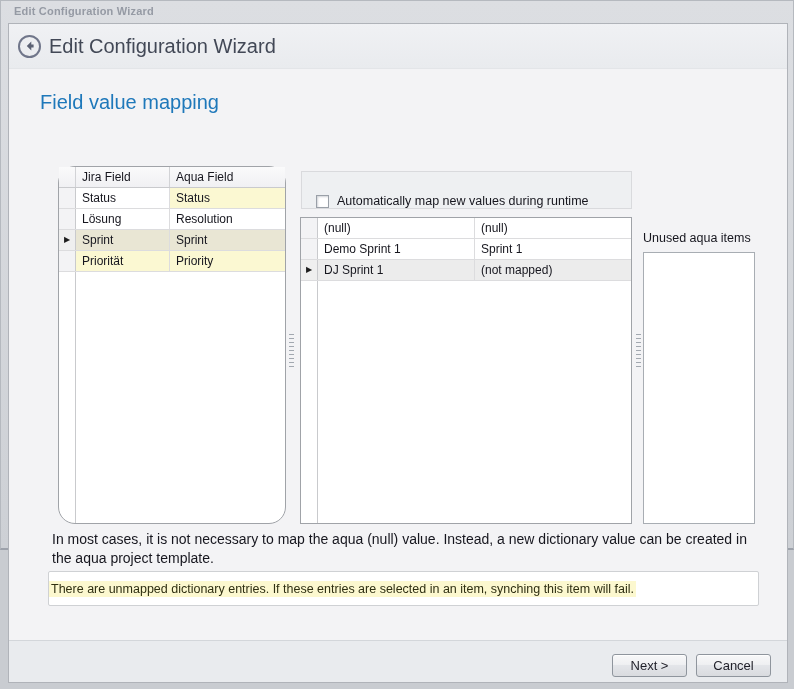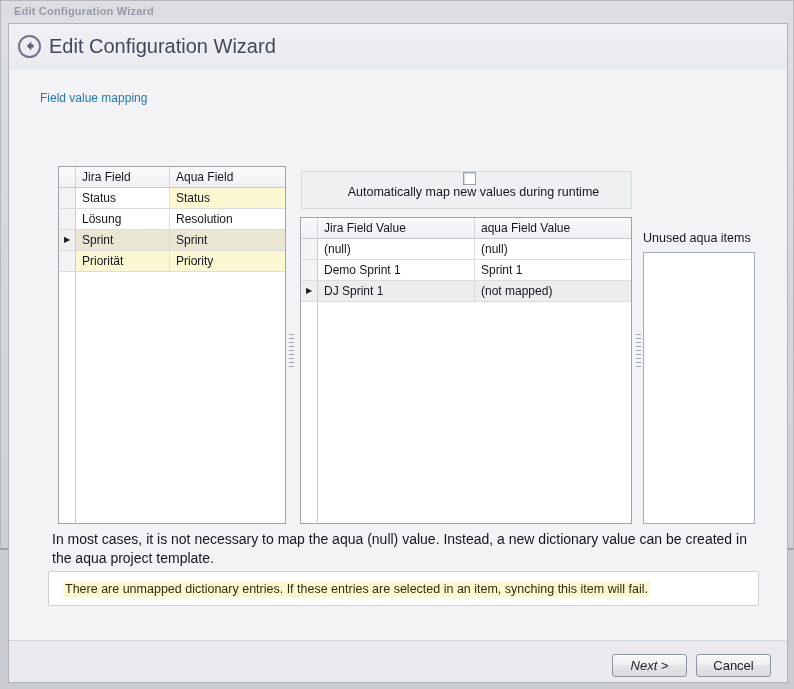--- a/index.html
+++ b/index.html
@@ -29,30 +29,30 @@
     width:23px; height:23px; border-radius:50%;
     border:2px solid #70768a; background:transparent;
     display:flex; align-items:center; justify-content:center;
     cursor:pointer; flex:0 0 auto;
   }
   .heading{
     margin-left:8px; font-size:20px; font-weight:300; color:#424856;
   }
   .body{ position:relative; height:613px; }
 
-  .subtitle{ position:absolute; left:31px; top:22px; font-size:12px; color:#1e78ba; }
+  .subtitle{ position:absolute; left:31px; top:22px; font-size:20px; color:#1e78ba; }
   .instruction{ position:absolute; left:50px; top:77px; font-size:15px; color:#16161e; }
 
   
   .grid{
     position:absolute; background:#fff;
     border:1px solid #a0a3a8; display:flex; flex-direction:column;
     font-size:12px; color:#16161e;
   }
-  .left-grid{ left:49px; top:97px; width:228px; height:358px; }
+  .left-grid{ left:49px; top:97px; width:228px; height:358px;border-radius:17px; }
   .right-grid{ left:291px; top:148px; width:332px; height:307px; }
   .g-header{ display:flex; height:21px; flex:0 0 auto;
     background:linear-gradient(#fafafb,#f0f0f3); border-bottom:1px solid #c9cacd; }
   .g-header > div{ border-right:1px solid #d2d3d6; display:flex; align-items:center; padding-left:6px; }
   .g-header > div.last{ border-right:none; flex:1; }
   .g-row{ display:flex; height:21px; flex:0 0 auto; border-bottom:1px solid #dcdcde;text-align:right; }
   .g-sel{ width:17px; flex:0 0 auto; background:#f3f3f5; border-right:1px solid #c9cacd;
     display:flex; align-items:center; justify-content:center; }
   .g-sel-h{ width:17px; flex:0 0 auto; }
   .g-cell{ display:flex; align-items:center; padding-left:6px; border-right:1px solid #dcdcde; background:#fff; }
@@ -64,21 +64,21 @@
   .g-row.selected .g-cell.yellow{ background:#e9e6d4; }
   .g-row.selected .g-sel{ background:#efefef; }
   .row-arrow{ font-size:8px; color:#1c1c1c; line-height:1; }
   .g-fill{ flex:1; display:flex; }
   .g-fill .sel-line{ width:17px; border-right:1px solid #c9cacd; }
 
   
   .check-panel{
     position:absolute; left:292px; top:102px; width:331px; height:38px;
     background:#eef0f2; border:1px solid #d9dadd;
-    display:flex; align-items:center; padding-left:14px;flex-direction:column;
+    display:flex; align-items:flex-end; padding-left:14px;
   }
   .checkbox{
     width:13px; height:13px; background:#fff;
     border:1px solid #9aa0a8; box-shadow:inset 1px 1px 2px rgba(120,130,140,.35);
     margin-right:8px; cursor:pointer; flex:0 0 auto;
   }
   .check-label{ font-size:12.5px; color:#16161e; }
 
   
   .splitter{
@@ -97,38 +97,38 @@
   }
 
   
   .help-text{
     position:absolute; left:43px; top:461px; width:706px;
     font-size:14px; line-height:19px; color:#16161e;
   }
   .warning-box{
     position:absolute; left:39px; top:502px; width:711px; height:35px;
     background:#fff; border:1px solid #cfd1d4; border-radius:2px;
-    display:flex; align-items:center; padding-left:14px;
+    display:flex; align-items:center; 
   }
   .warning-box span{ background:#fcf8cf; color:#2f2f12; font-size:12.5px; padding:1px 2px; }
 
   
   .footer{
     position:absolute; left:0; top:571px; width:778px; height:42px;
     background:#e9ebee; border-top:1px solid #d3d6da;
   }
   .btn{
     position:absolute; top:13px; width:75px; height:23px;
     border:1px solid #8f959d; border-radius:3px;
     background:linear-gradient(#f8f8f9 0%,#eff0f2 45%,#e3e5e9 50%,#d9dbdf 100%);
     box-shadow:inset 0 1px 0 rgba(255,255,255,.85);
     font-size:13px; color:#1f1f28; font-family:"Liberation Sans", sans-serif;
     cursor:pointer;
   }
-  .btn-next{ left:603px;font-style:italic; }
+  .btn-next{ left:603px; }
   .btn-cancel{ left:687px; }
 </style>
 </head>
 <body>
 
 <div class="window">
   <div class="titlebar">
     <span>Edit Configuration Wizard</span>
   </div>
 
@@ -179,25 +179,20 @@
             <div class="sel-line"></div>
           </div>
       </div>
 
       <div class="check-panel">
         <div class="checkbox"></div>
         <div class="check-label">Automatically map new values during runtime</div>
       </div>
 
       <div class="grid right-grid">
-        <div class="g-header">
-          <div class="g-sel-h"></div>
-          <div class="c1">Jira Field Value</div>
-          <div class="last">aqua Field Value</div>
-        </div>
         <div class="g-row">
           <div class="g-sel"></div>
           <div class="g-cell c1">(null)</div>
           <div class="g-cell last">(null)</div>
         </div>
         <div class="g-row">
           <div class="g-sel"></div>
           <div class="g-cell c1">Demo Sprint 1</div>
           <div class="g-cell last">Sprint 1</div>
         </div>

